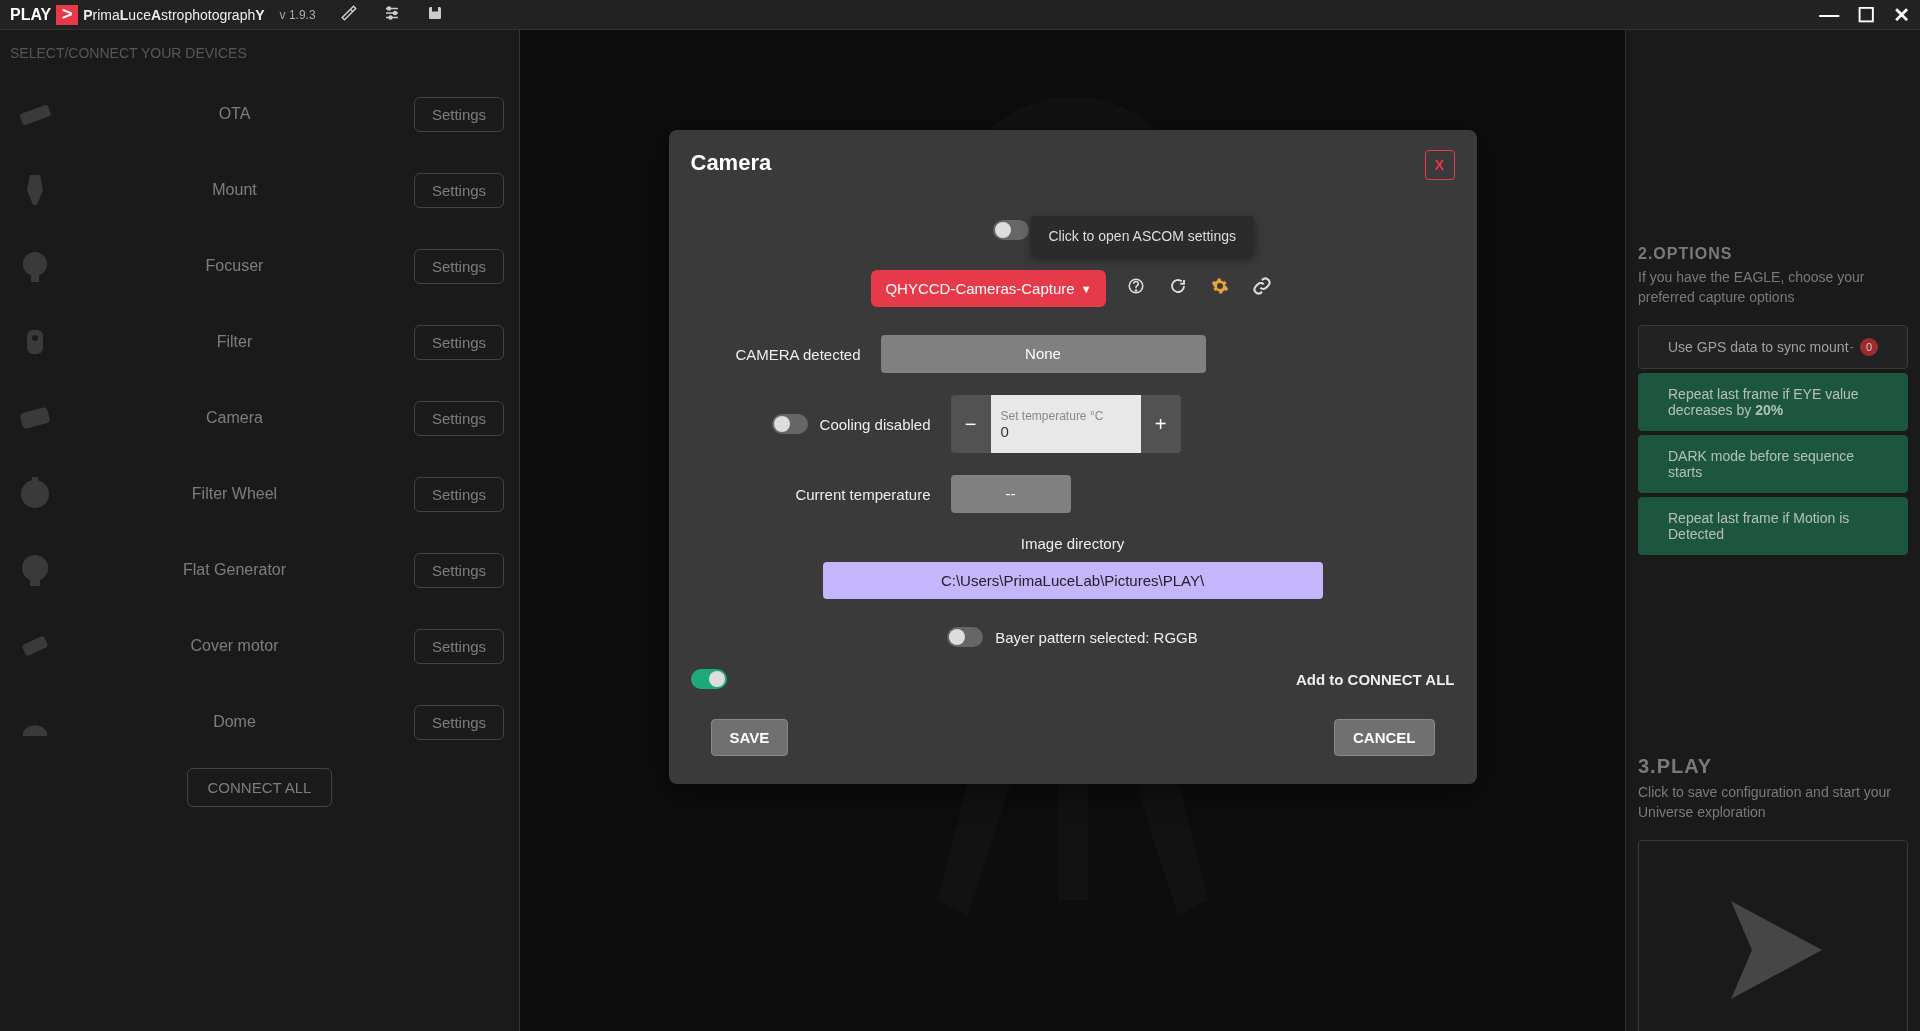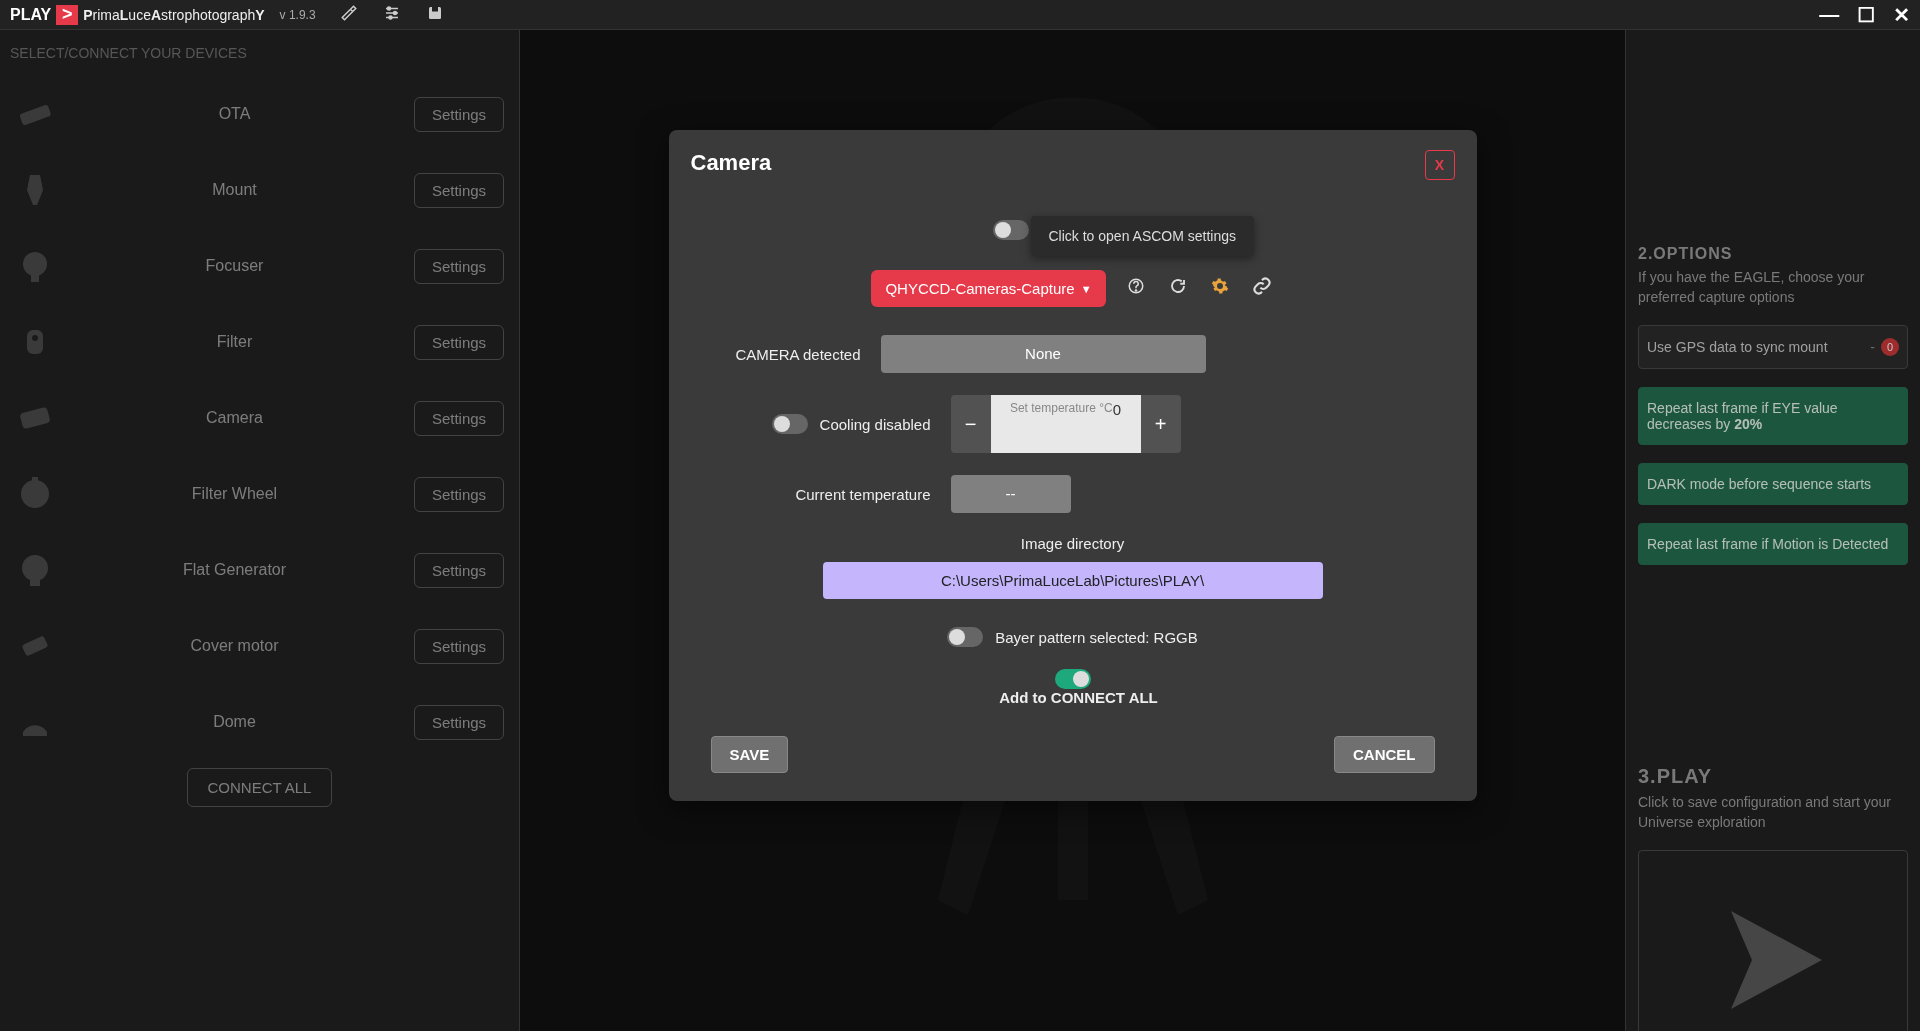--- a/index.html
+++ b/index.html
@@ -142,21 +142,21 @@
   }
   .readonly-box.small { width:120px;}
 
   .stepper { display:flex; border-radius:4px; overflow:hidden;}
   .stepper button {
     width:40px; height:58px; background:#525252; color:#fff; border:none;
     font-size:20px; cursor:pointer;
   }
   .stepper .value {
     width:150px; height:58px; background:#e8e8e8; color:#333;
-    padding:6px 10px; display:flex; justify-content:center;
+    padding:6px 10px; display:flex; flex-direction:column; justify-content:center;
   }
   .stepper .placeholder { font-size:12px; color:#888;}
   .stepper .num { font-size:15px; color:#333;}
 
   .dir-label { text-align:center; color:#eee; font-size:15px; margin-bottom:10px;}
   .dir-box {
     background:#c4b5fd; color:#222; text-align:center;
     padding:10px; border-radius:4px; font-size:15px;
     width:500px; margin:0 auto 28px; cursor:pointer;
   }
@@ -166,22 +166,22 @@
     background:#707070; color:#fff; border:1px solid #888;
     padding:9px 18px; border-radius:4px; font-size:15px; cursor:pointer;
     font-weight:bold;
   }
 
   
   .right { width: 295px; padding: 15px 12px; border-left: 1px solid #333;}
   .right .note { font-size:14px; color:#999; margin-bottom:18px; line-height:1.4;}
   .opt-box {
     border:1px solid #444; border-radius:4px;
-    padding: 12px 8px; font-size:14px; color:#ccc;
-    margin-bottom:18px; background:#252525;
+    padding: 12px 29px; font-size:14px; color:#ccc;
+    margin-bottom:4px; background:#252525;
     display:flex; align-items:center; justify-content:space-between;
     cursor:pointer;
   }
   .opt-box.green { background:#1d6b4a; border-color:#1d6b4a; color:#e8f5ee;}
   .opt-box .dash { color:#888;}
   .opt-box .badge { background:#c33; color:#fff; border-radius:50%; width:18px; height:18px; font-size:11px; display:inline-flex; align-items:center; justify-content:center;}
   .right .section-title { margin-top:200px; }
   .play-box {
     border:1px solid #444; border-radius:4px;
     height:220px; margin-top:14px;
@@ -396,21 +396,21 @@
       </div>
 
       <div class="dir-label">Image directory</div>
       <div class="dir-box">C:\Users\PrimaLuceLab\Pictures\PLAY\</div>
 
       <div class="modal-row" style="justify-content:center;">
         <div class="toggle"></div>
         <span class="toggle-label">Bayer pattern selected: RGGB</span>
       </div>
 
-      <div class="modal-row" style="justify-content:space-between;flex-direction:column;">
+      <div class="modal-row" style="justify-content:space-between;">
         <div class="toggle on"></div>
         <span class="toggle-label" style="font-weight:bold;">Add to CONNECT ALL</span>
       </div>
 
       <div class="modal-footer">
         <button class="modal-btn">SAVE</button>
         <button class="modal-btn">CANCEL</button>
       </div>
     </div>
   </div>

